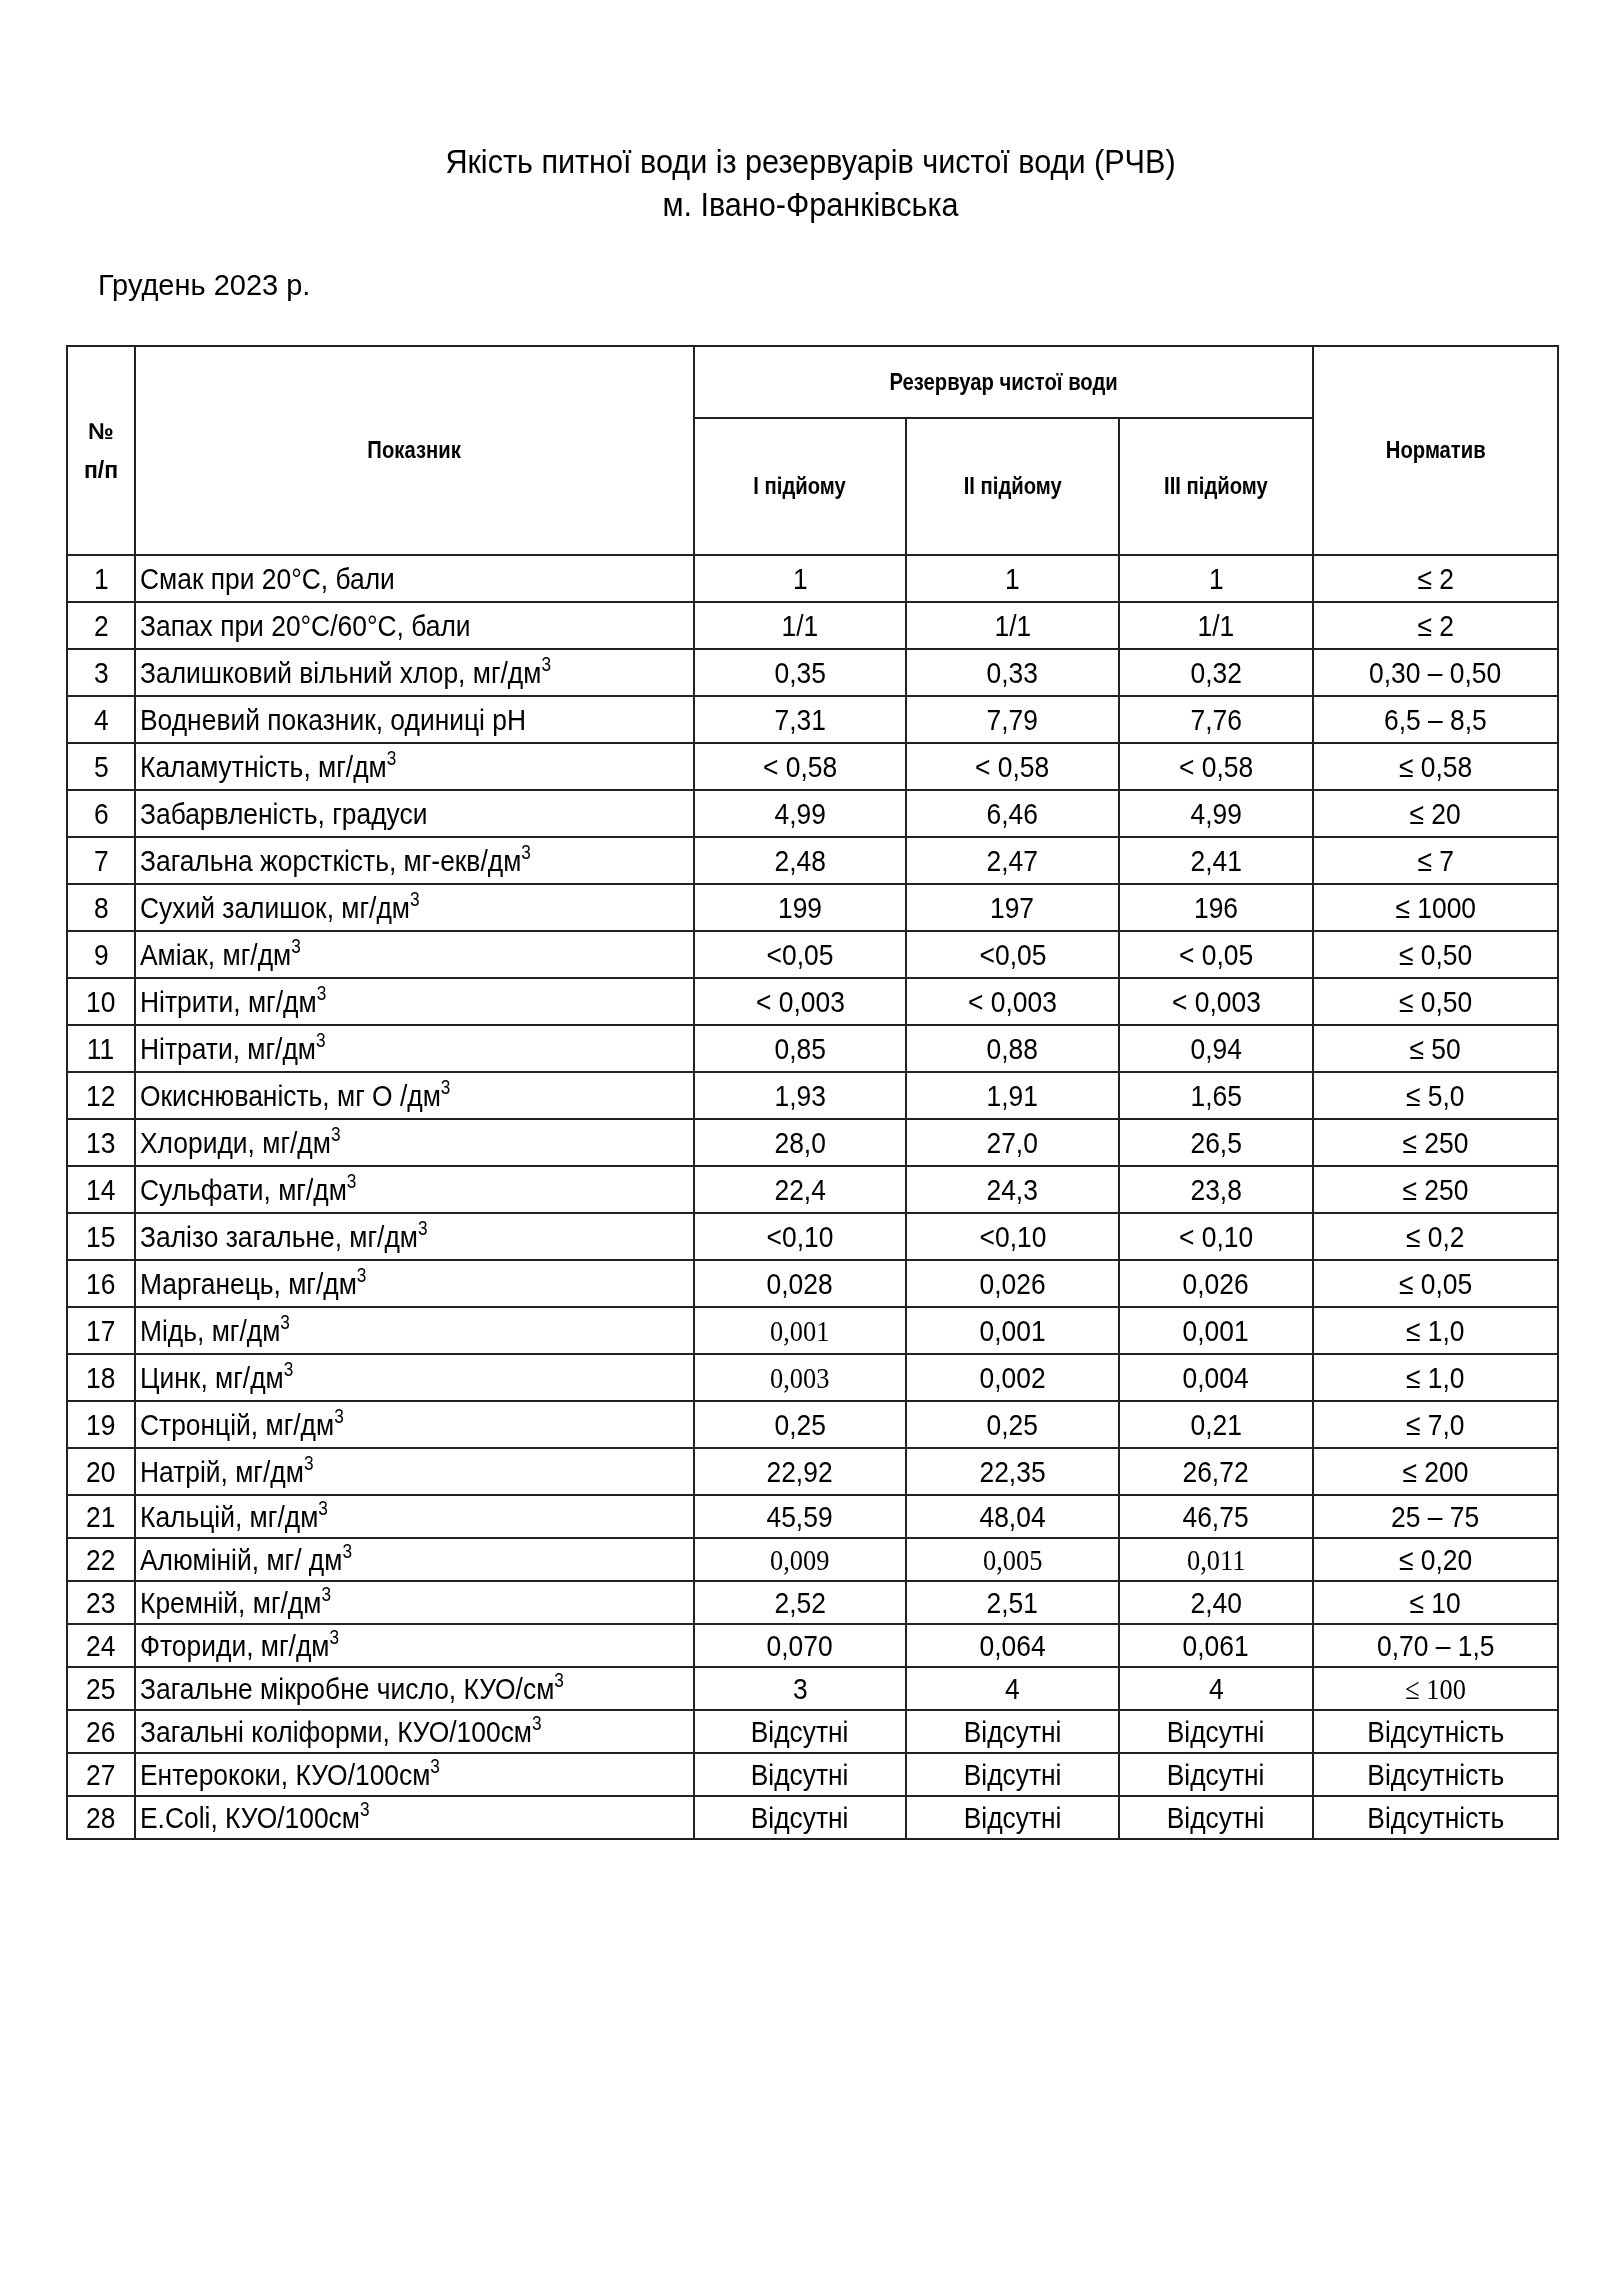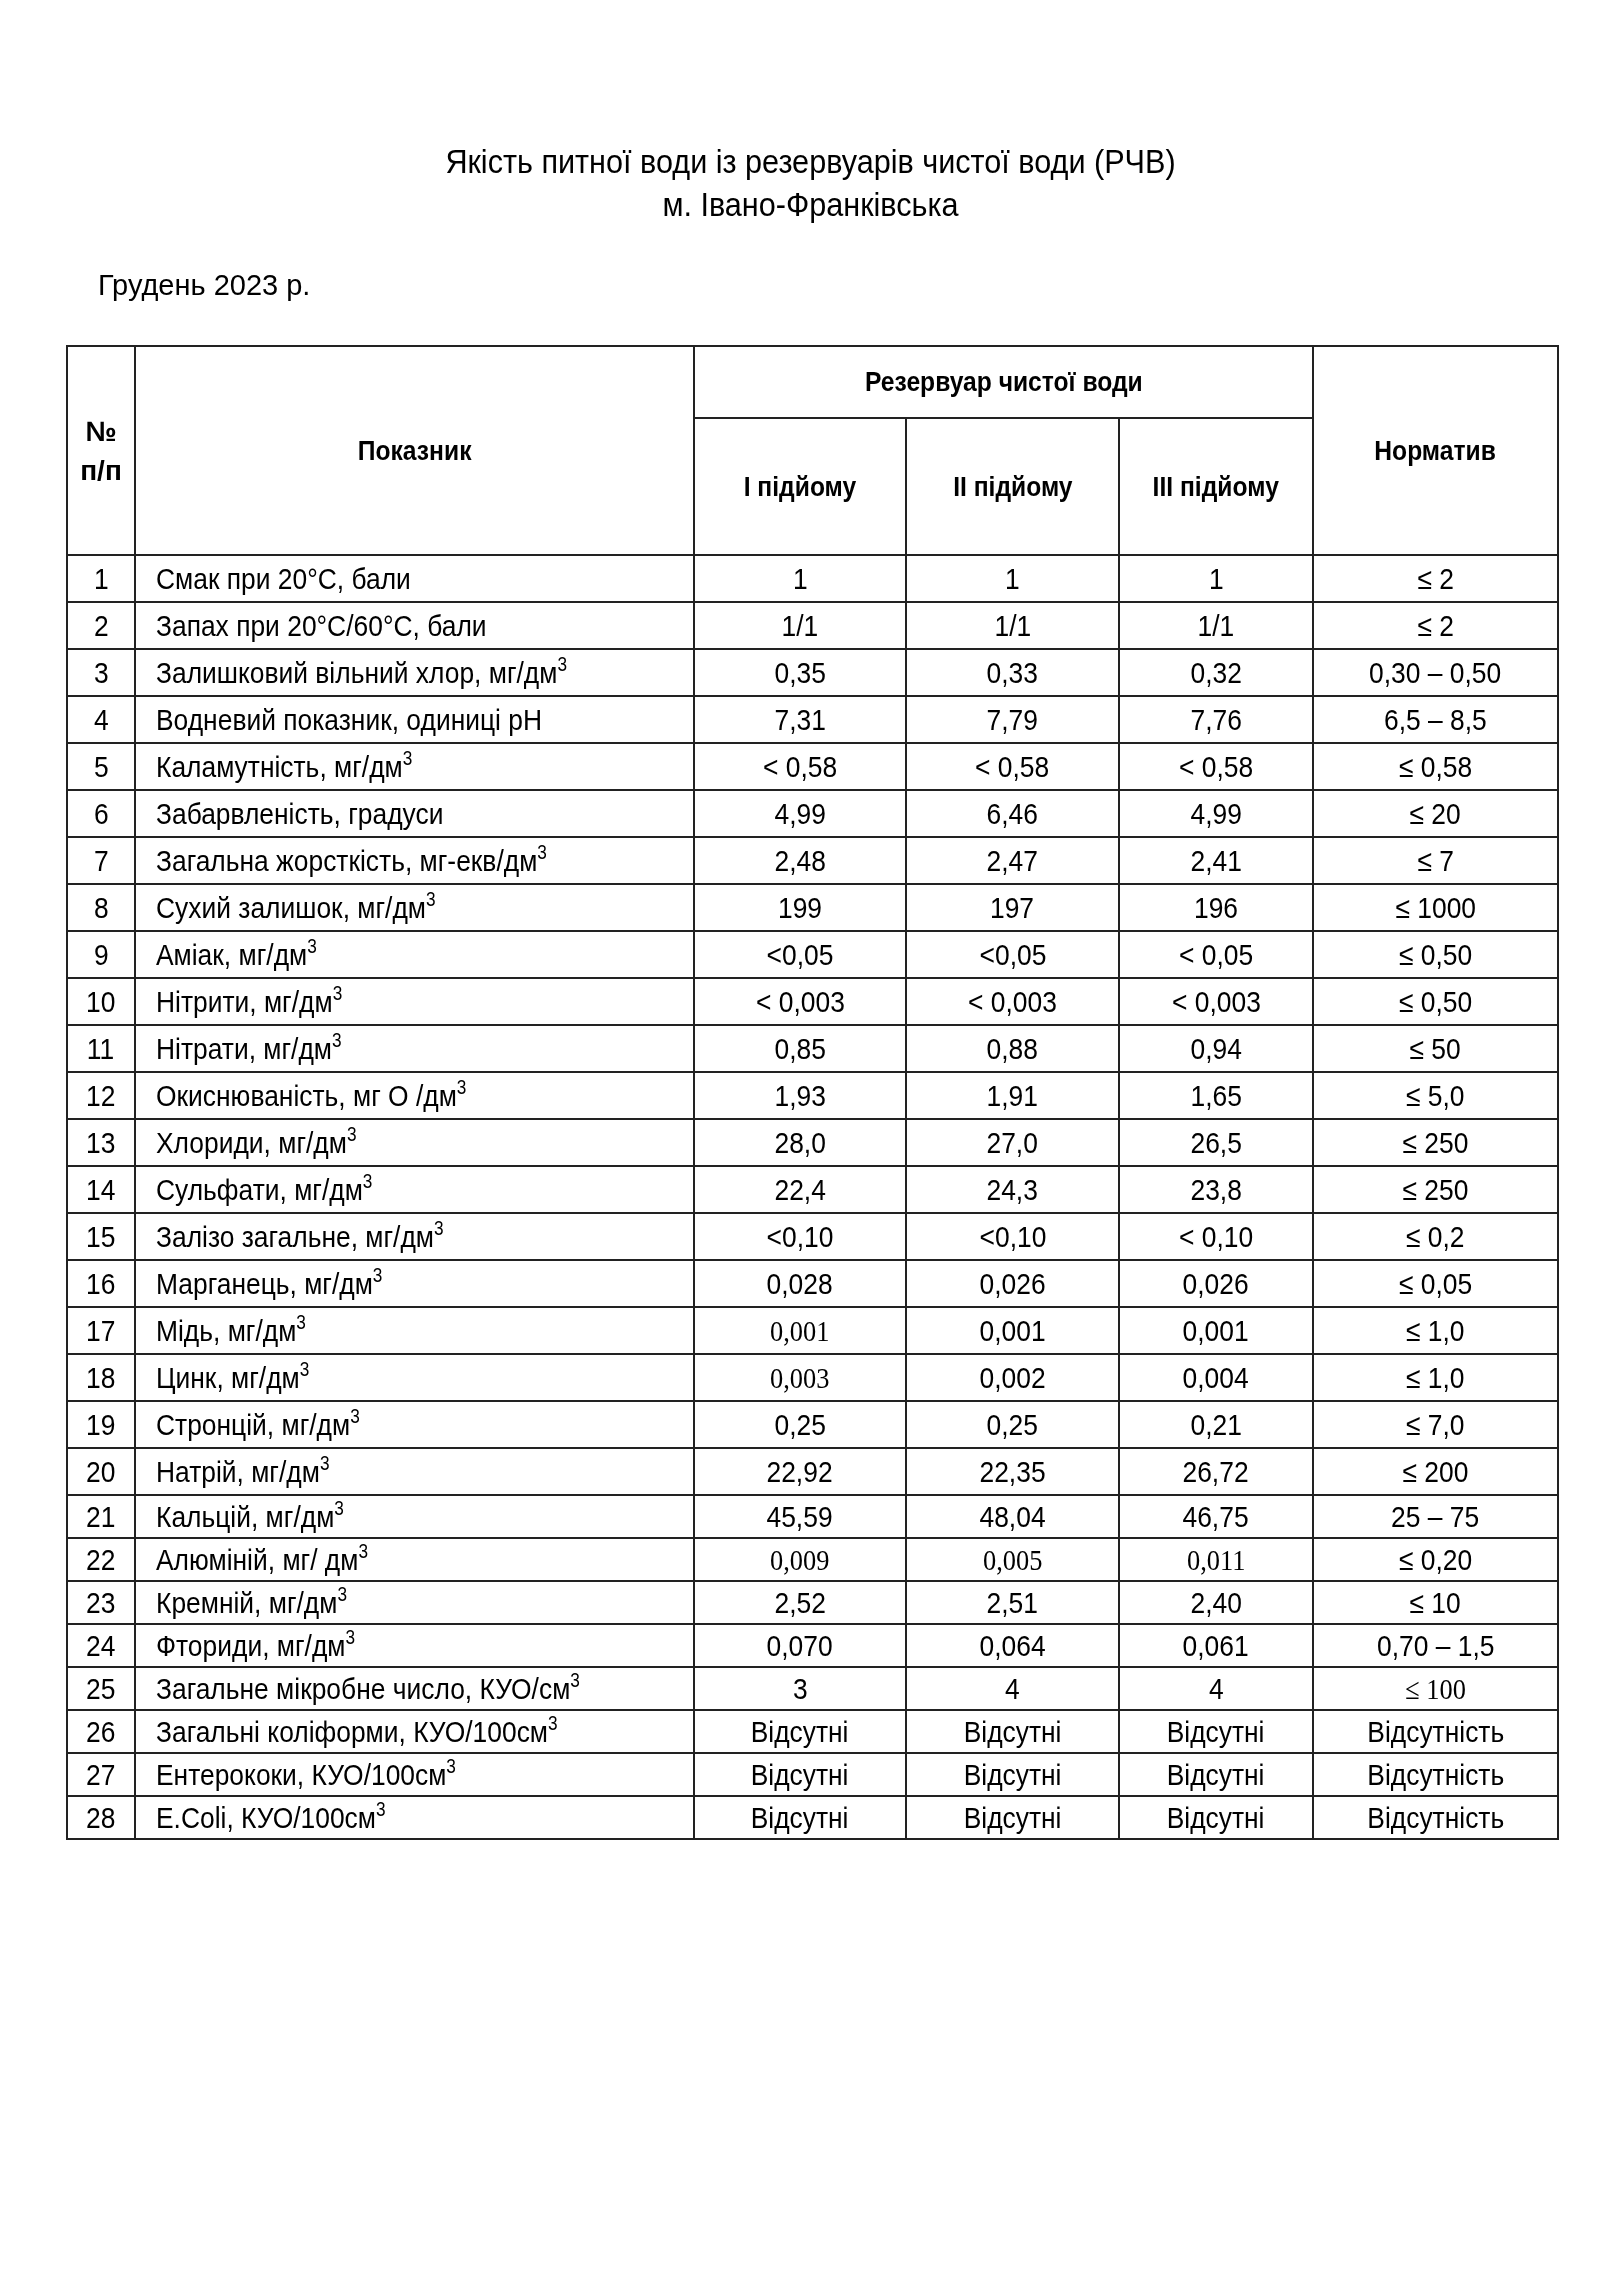--- a/index.html
+++ b/index.html
@@ -18,24 +18,24 @@
   table {
     position: absolute; left: 66px; top: 345px;
     border-collapse: collapse; table-layout: fixed;
     width: 1490px;
   }
   td, th {
     border: 2px solid #222; padding: 0; font-size: 30px;
     text-align: center; vertical-align: middle; font-weight: normal;
     white-space: nowrap; overflow: hidden;
   }
-  th { font-weight: bold; font-size: 28px; }
+  th { font-weight: bold; font-size: 23px; }
   th.h-no { line-height: 39px; }
   .cond { display: inline-block; transform: scaleX(0.88); }
-  td.name { text-align: left; padding-left: 20px; border-radius: 22px; }
+  td.name { text-align: left; padding-left: 4px; border-radius: 22px; }
   td.name .cond { transform-origin: left center; }
   td.num .cond { transform-origin: center; }
   sup { font-size: 19.6px; line-height: 0; vertical-align: 11.8px; }
   .serif { font-family: "Liberation Serif", serif; }
   tr.body-row { height: 47px; }
   tr.body-row.short { height: 43px; margin-left: 16px; }
 </style>
 </head>
 <body>
 

